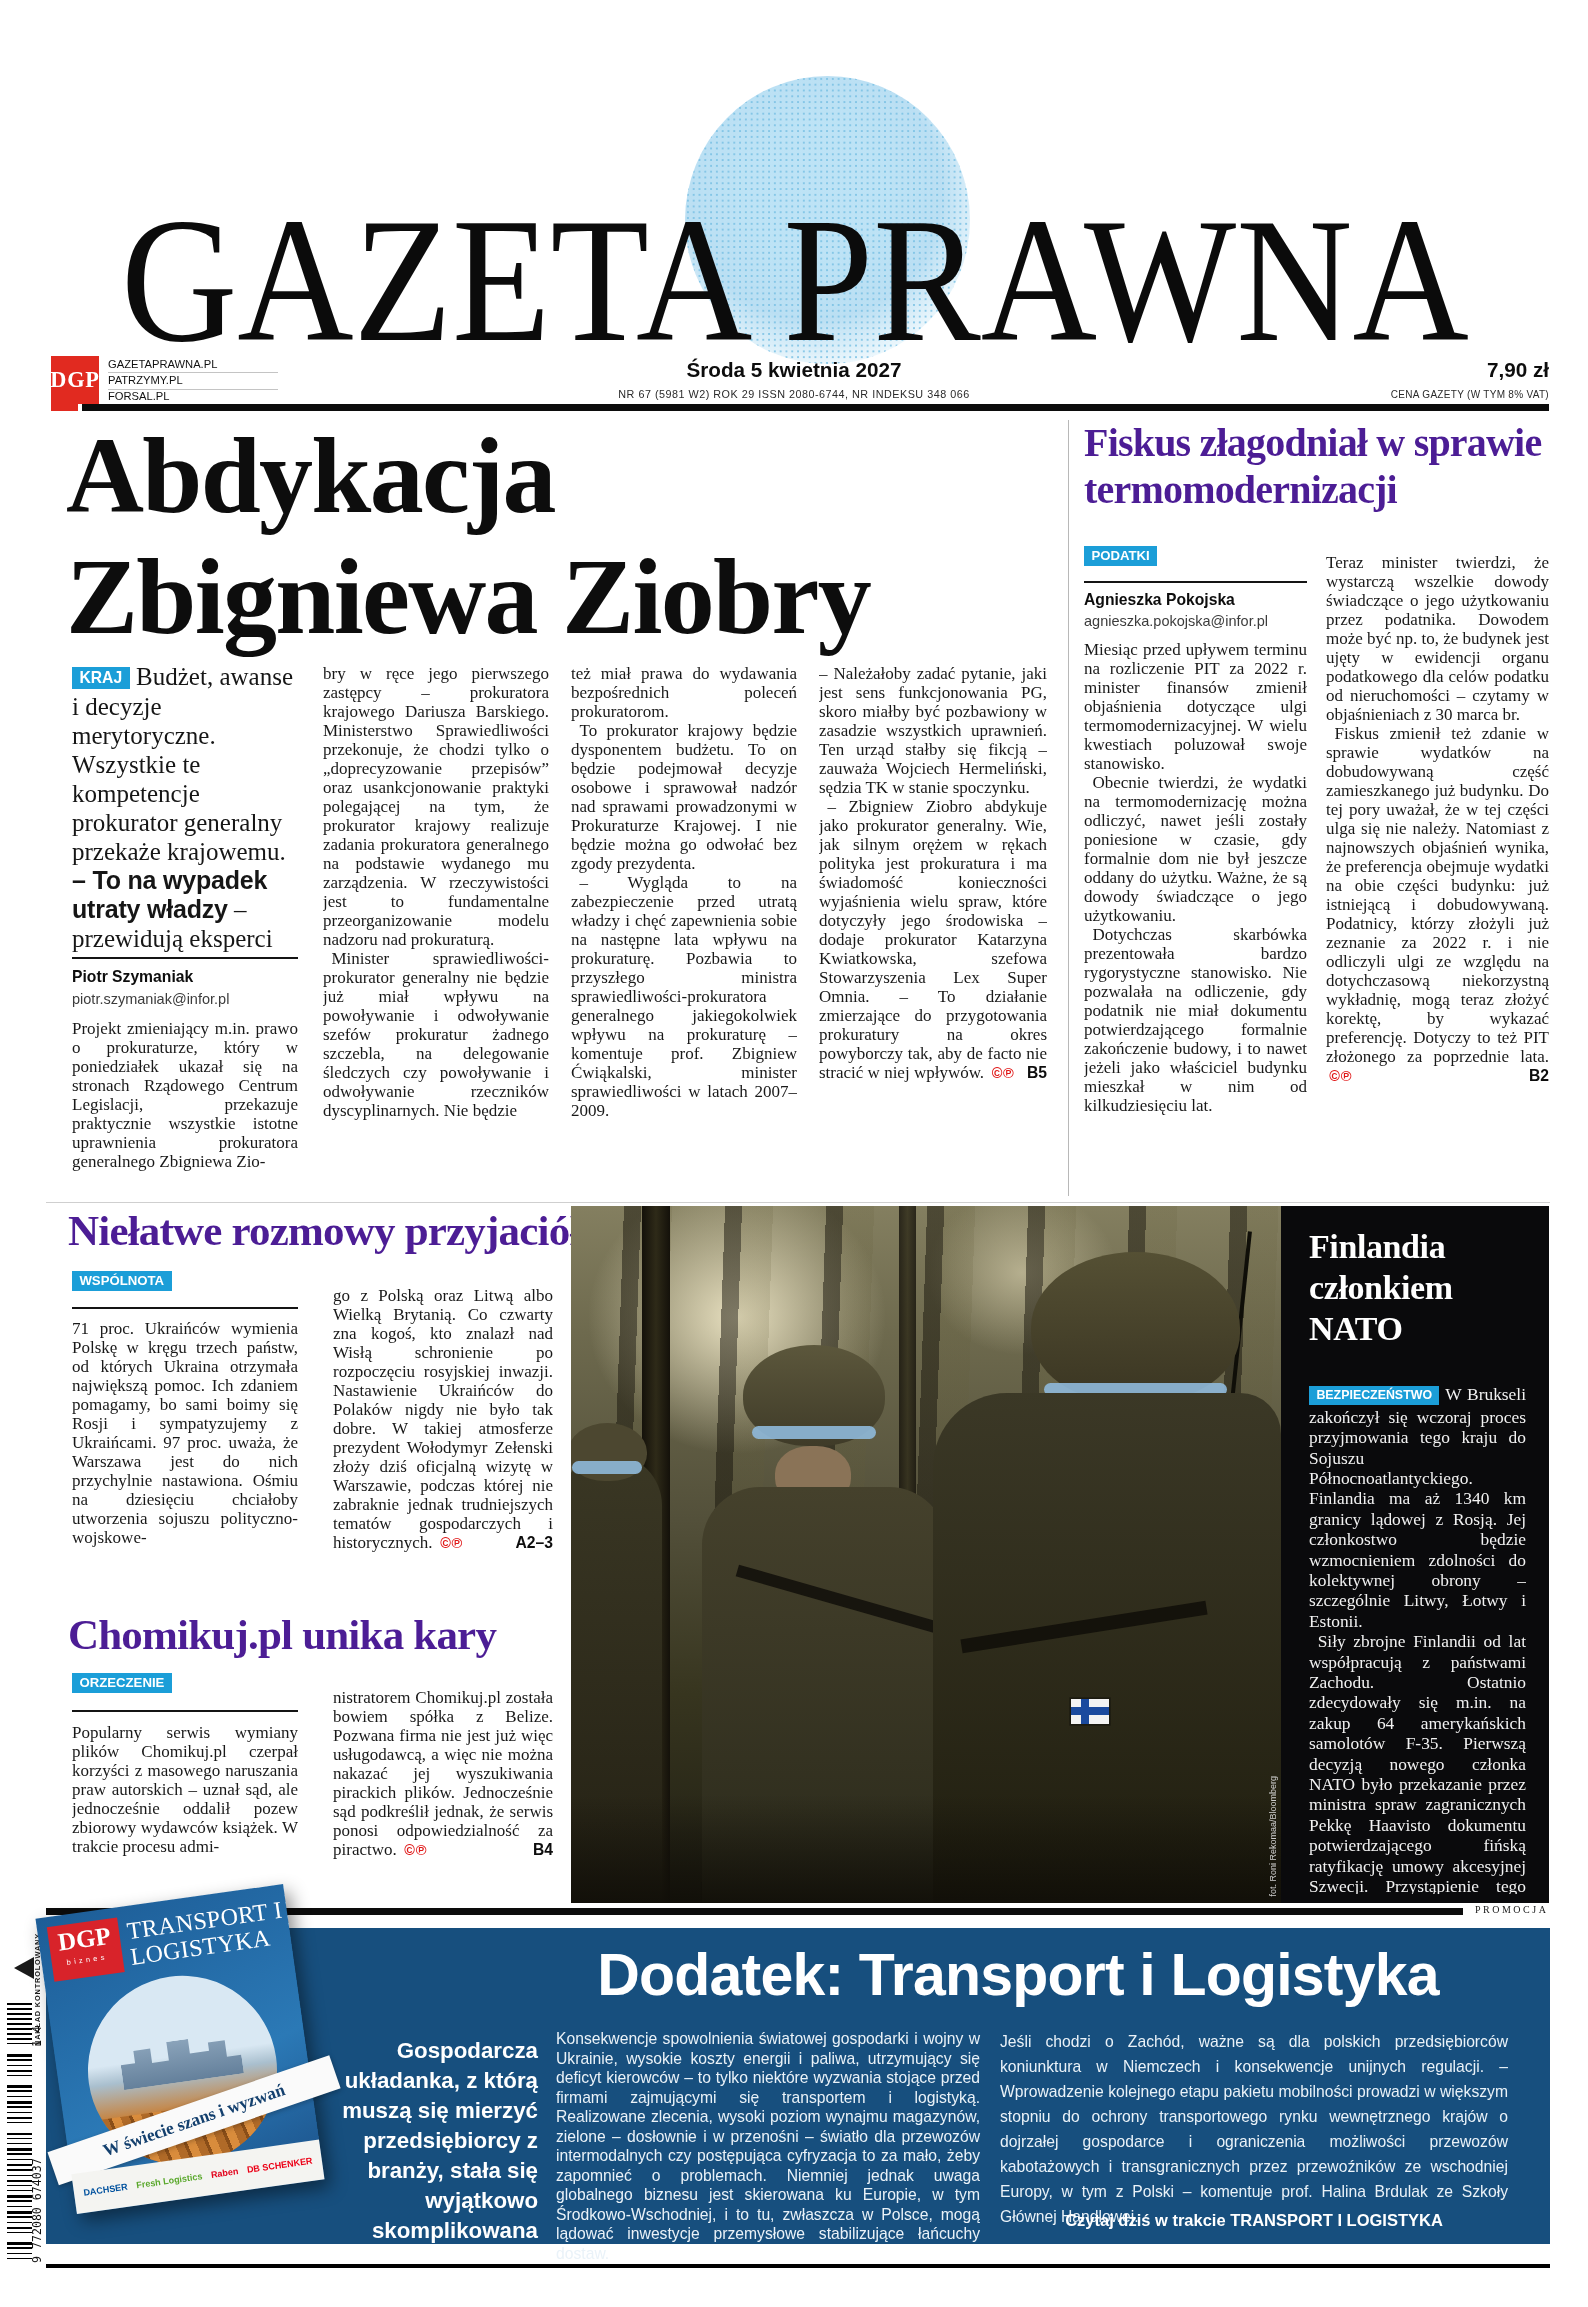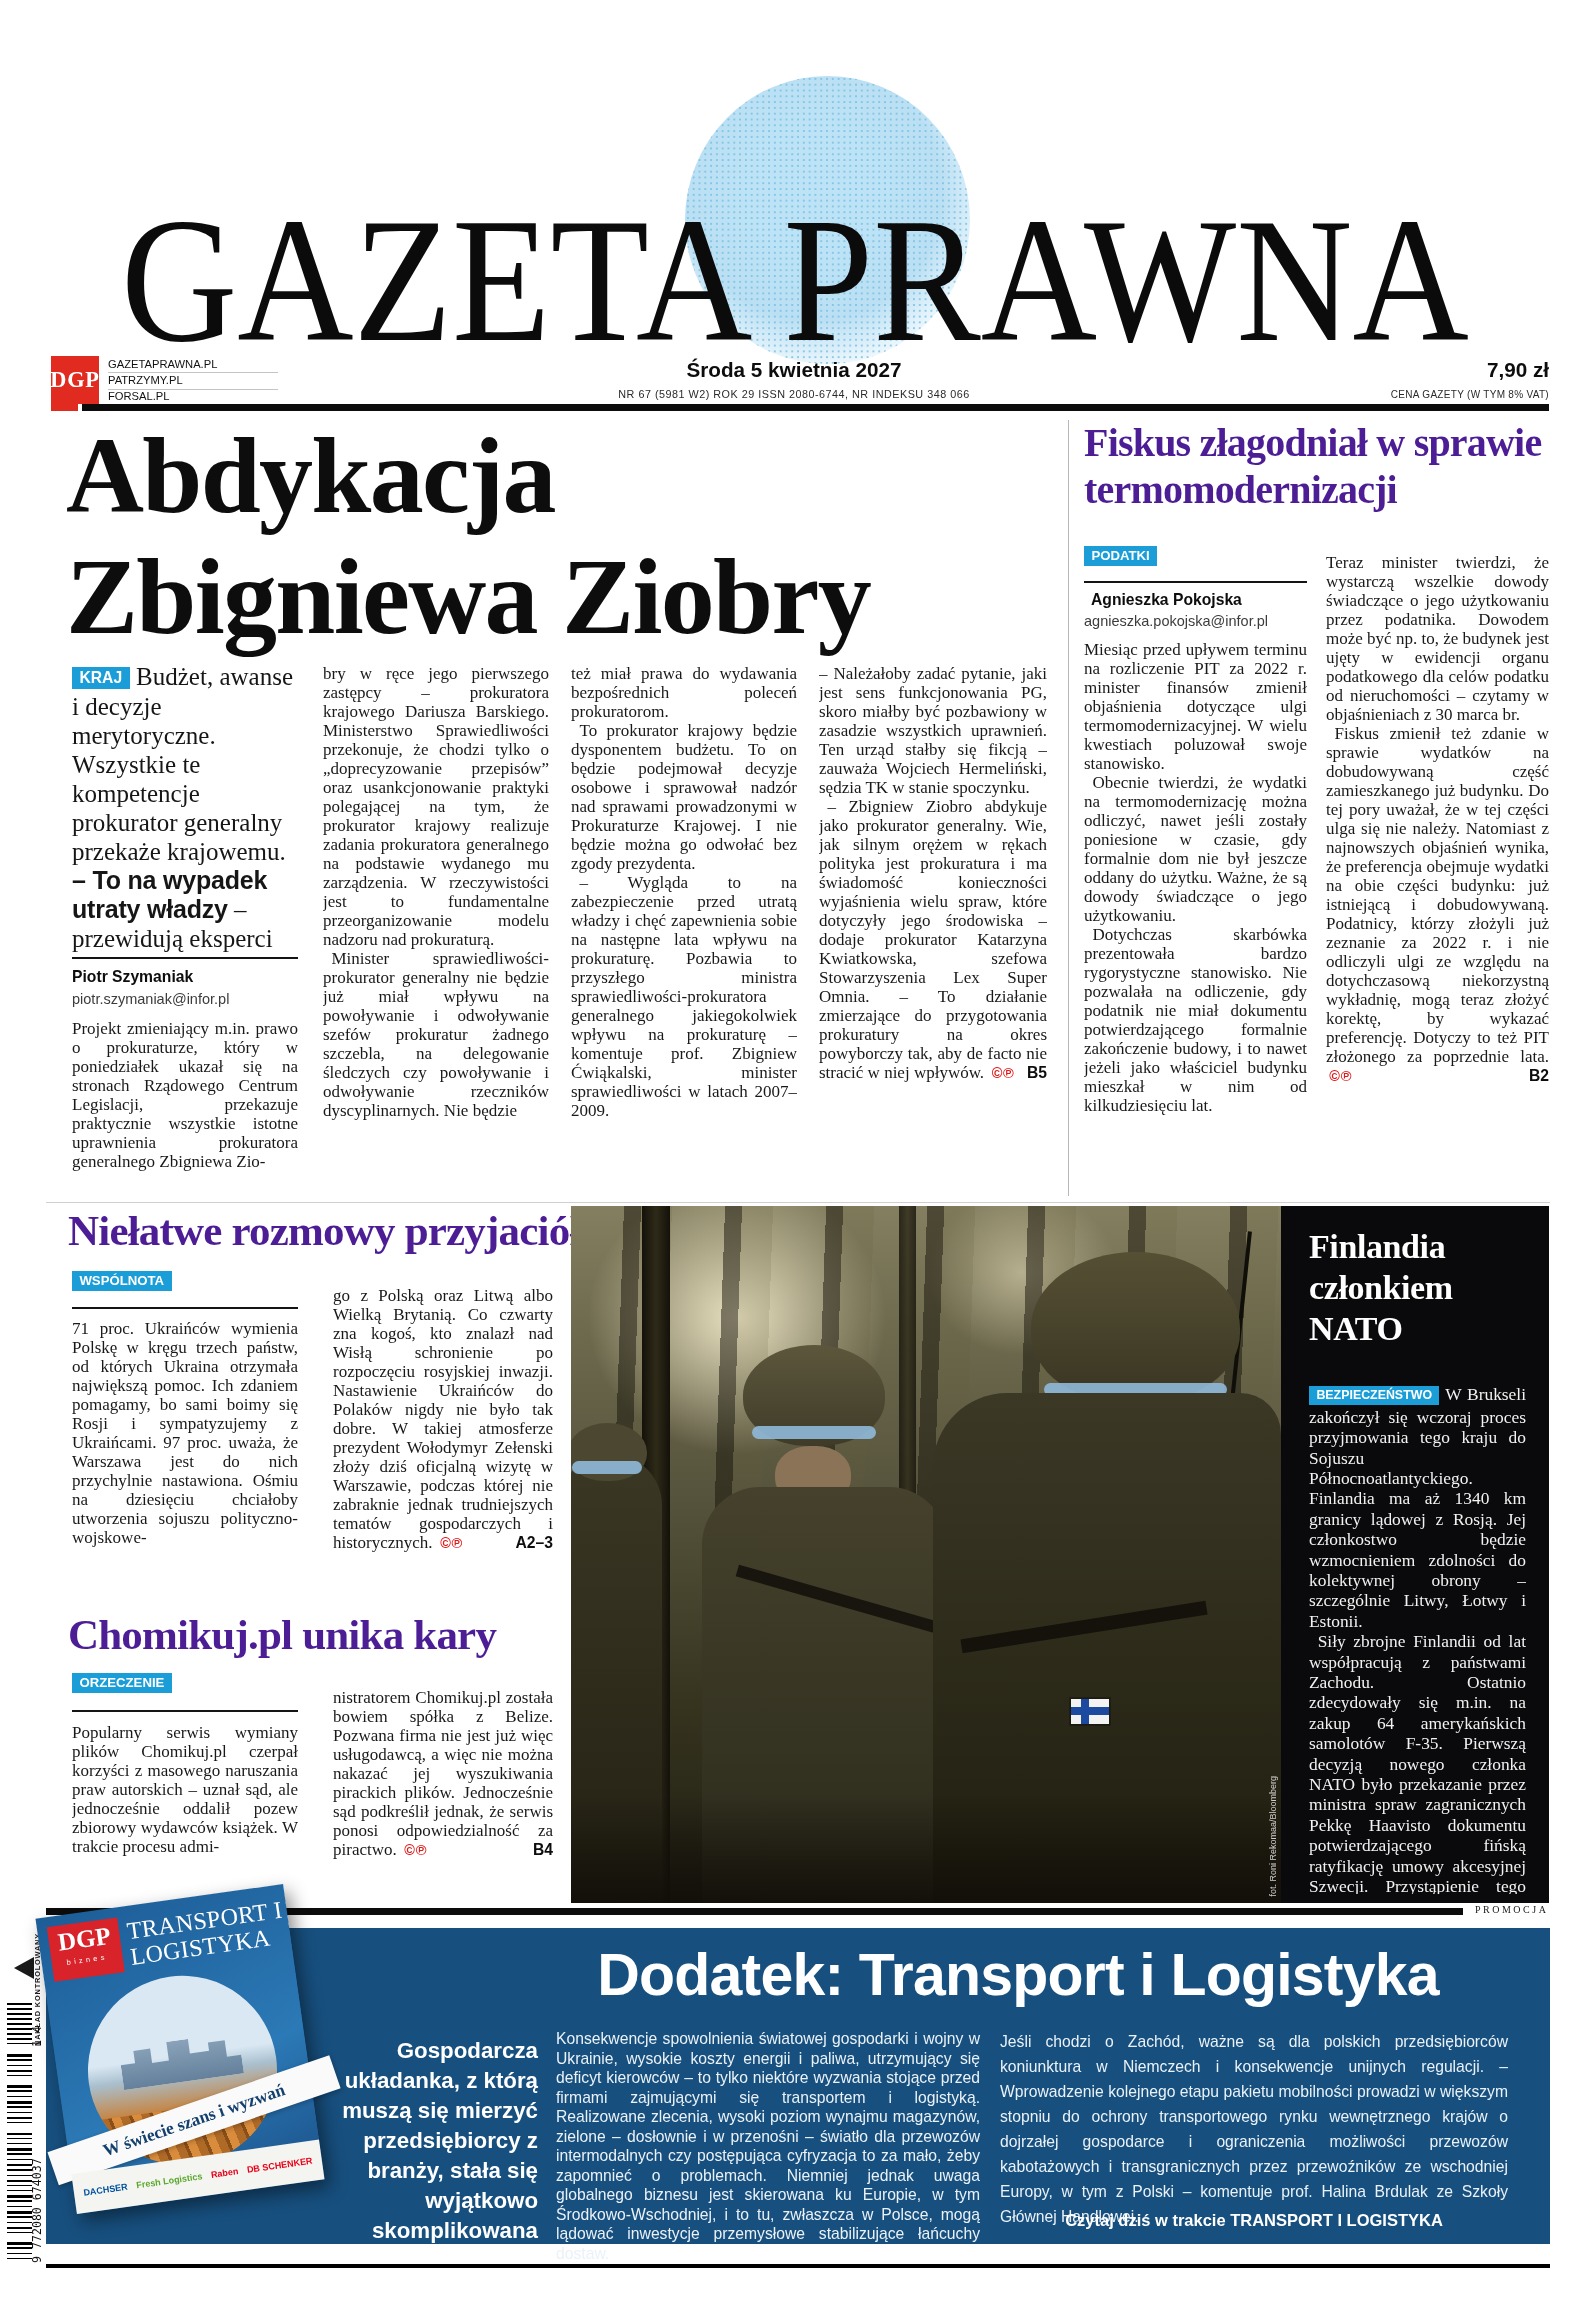--- a/index.html
+++ b/index.html
@@ -192,21 +192,21 @@
  – Zbigniew Ziobro abdykuje jako prokurator generalny. Wie, jak silnym orężem w rękach polityka jest prokuratura i ma świadomość konieczności wyjaśnienia wielu spraw, które dotyczyły jego środowiska – dodaje prokurator Katarzyna Kwiatkowska, szefowa Stowarzyszenia Lex Super Omnia. – To działanie zmierzające do przygotowania prokuratury na okres powyborczy tak, aby de facto nie stracić w niej wpływów. </span><span class="cp">©℗</span><span class="pgref">B5</span></div>
 
   <div class="abs vrule" style="left:1068px;top:420px;height:776px;"></div>
 
   <div class="abs headline-sec tax-headline">Fiskus złagodniał w sprawie
 termomodernizacji</div>
   <div class="abs" style="left:1084px;top:546px;">
     <span class="badge badge-std">PODATKI</span>
   </div>
   <div class="abs divider" style="left:1084px;top:581px;width:223px;"></div>
-  <div class="abs author" style="left:1084px;top:591px;margin-left:7px;">Agnieszka Pokojska</div>
+  <div class="abs author" style="left:1084px;top:591px;">Agnieszka Pokojska</div>
   <div class="abs email" style="left:1084px;top:613px;">agnieszka.pokojska@infor.pl</div>
   <div class="abs col" style="left:1084px;top:640px;width:223px;height:556px;">Miesiąc przed upływem terminu na rozliczenie PIT za 2022 r. minister finansów zmienił objaśnienia dotyczące ulgi termomodernizacyjnej. W wielu kwestiach poluzował swoje stanowisko.
  Obecnie twierdzi, że wydatki na termomodernizację można odliczyć, nawet jeśli zostały poniesione w czasie, gdy formalnie dom nie był jeszcze oddany do użytku. Ważne, że są dowody świadczące o jego użytkowaniu.
  Dotychczas skarbówka prezentowała bardzo rygorystyczne stanowisko. Nie pozwalała na odliczenie, gdy podatnik nie miał dokumentu potwierdzającego formalnie zakończenie budowy, i to nawet jeżeli jako właściciel budynku mieszkał w nim od kilkudziesięciu lat.</div>
   <div class="abs col" style="left:1326px;top:553px;width:223px;height:644px;"><span>Teraz minister twierdzi, że wystarczą wszelkie dowody świadczące o jego użytkowaniu przez podatnika. Dowodem może być np. to, że budynek jest ujęty w ewidencji organu podatkowego dla celów podatku od nieruchomości – czytamy w objaśnieniach z 30 marca br.
  Fiskus zmienił też zdanie w sprawie wydatków na dobudowywaną część zamieszkanego już budynku. Do tej pory uważał, że w tej części ulga się nie należy. Natomiast z najnowszych objaśnień wynika, że preferencja obejmuje wydatki na obie części budynku: już istniejącą i dobudowywaną. Podatnicy, którzy złożyli już zeznanie za 2022 r. i nie odliczyli ulgi ze względu na dotychczasową niekorzystną wykładnię, mogą teraz złożyć korektę, by wykazać preferencję. Dotyczy to też PIT złożonego za poprzednie lata. </span><span class="cp">©℗</span><span class="pgref">B2</span></div>
 
   <div class="abs hairline" style="left:46px;top:1202px;width:1504px;"></div>
 
   <div class="abs headline-sec friends-headline">Niełatwe rozmowy przyjaciół</div>

